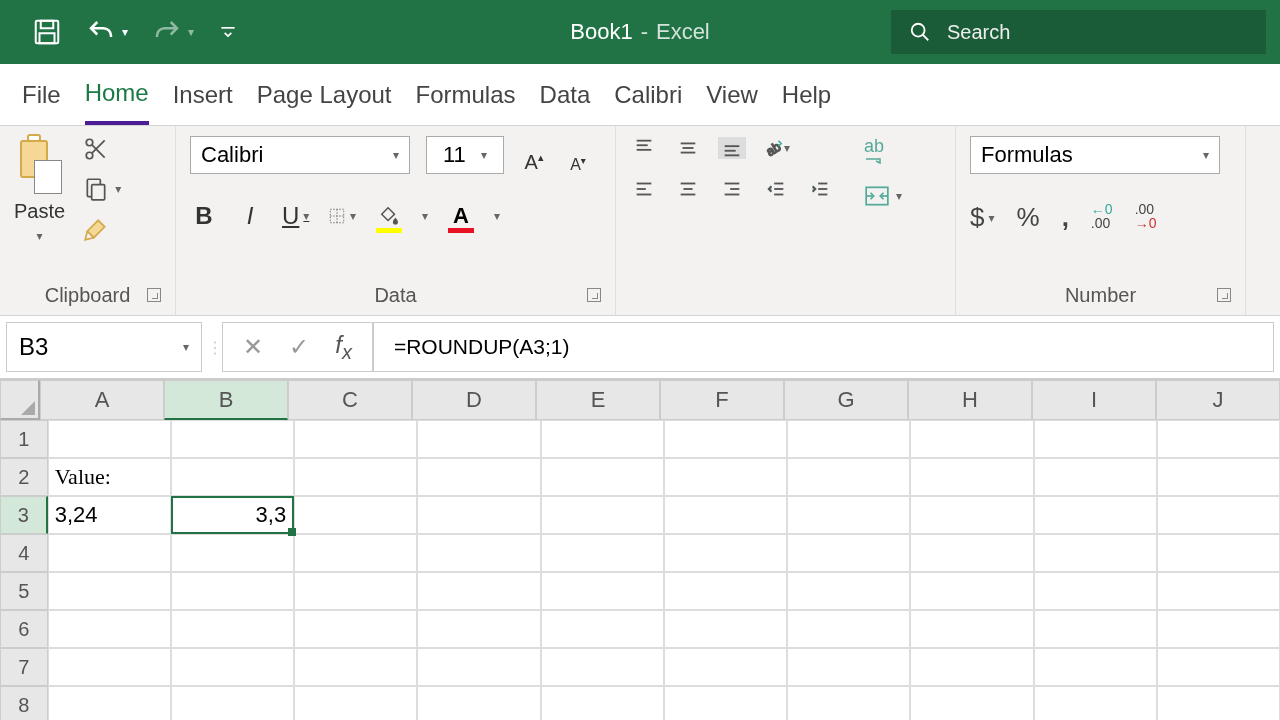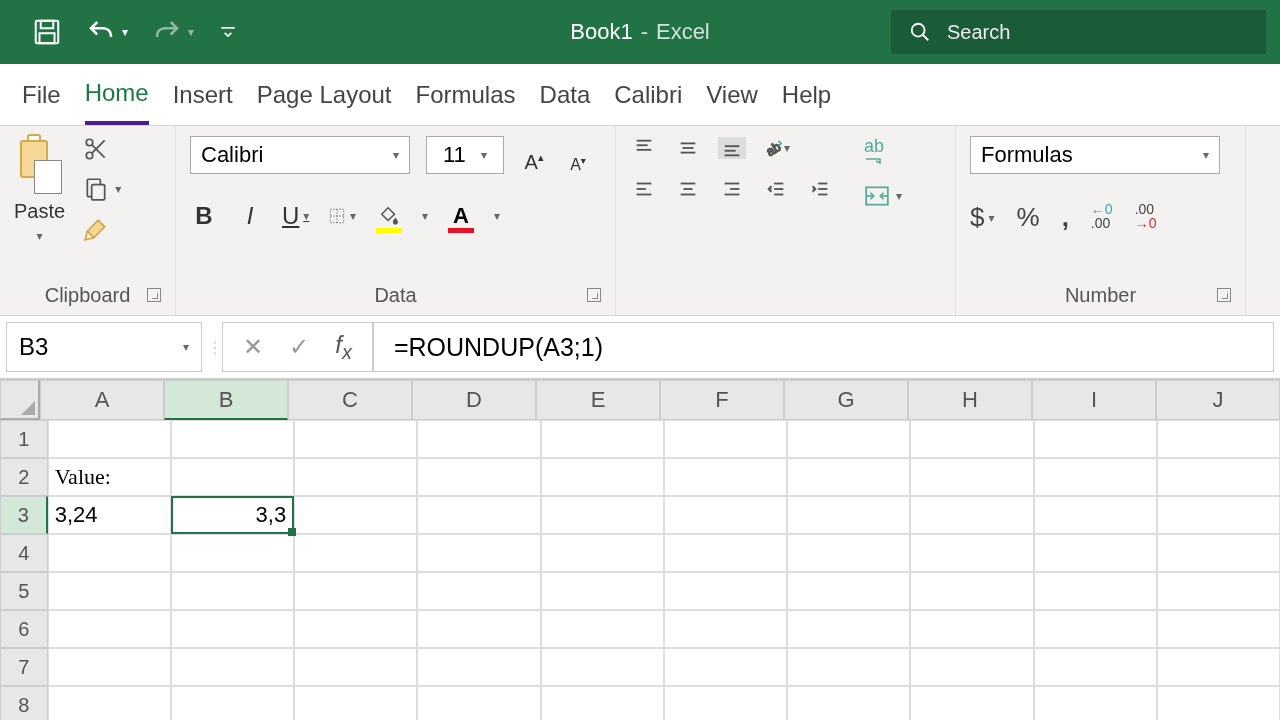--- a/index.html
+++ b/index.html
@@ -59,21 +59,21 @@
 
 .num-select { width: 250px; height: 38px; border: 1px solid #aaa; background: #fff; display: flex; align-items: center; padding: 0 10px; font-size: 22px; justify-content: space-between; }
 .num-row2 { display: flex; gap: 22px; margin-top: 18px; font-size: 26px; color: #444; }
 
 
 .formula-bar { height: 64px; display: flex; border-bottom: 2px solid #ccc; background: #fff; }
 .name-box { width: 196px; border: 1px solid #ccc; display: flex; justify-content: space-between; align-items: center; padding: 0 12px; font-size: 24px; margin: 6px; }
 .fb-sep { width: 14px; display: flex; align-items: center; justify-content: center; color: #ccc; }
 .fb-btns { display: flex; align-items: center; gap: 26px; padding: 0 20px; border: 1px solid #ccc; margin: 6px 0; }
 .fb-btn { font-size: 24px; color: #999; cursor: pointer; }
-.fb-input { flex: 1; display: flex; align-items: center; padding: 0 20px; font-size: 25px; border: 1px solid #ccc; margin: 6px 6px 6px 0; }
+.fb-input { flex: 1; display: flex; align-items: center; padding: 0 20px; font-size: 21px; border: 1px solid #ccc; margin: 6px 6px 6px 0; }
 
 
 .grid { display: flex; flex-direction: column; background: #fff; }
 .col-headers { display: flex; height: 40px; }
 .corner { width: 48px; background: #e7e7e7; border: 1px solid #ccc; border-right: 2px solid #aaa; border-bottom: 2px solid #aaa; position: relative; }
 .corner::after { content: ''; position: absolute; right: 3px; bottom: 3px; width: 0; height: 0; border-style: solid; border-width: 0 0 14px 14px; border-color: transparent transparent #aaa transparent; }
 .col-h { background: #e7e7e7; border: 1px solid #ccc; display: flex; align-items: center; justify-content: center; font-size: 22px; color: #555; }
 .col-h.sel { background: #d4e8d9; border-bottom: 2px solid #217346; }
 .row { display: flex; height: 38px; }
 .row-h { width: 48px; background: #e7e7e7; border: 1px solid #ccc; display: flex; align-items: center; justify-content: center; font-size: 20px; color: #555; }

